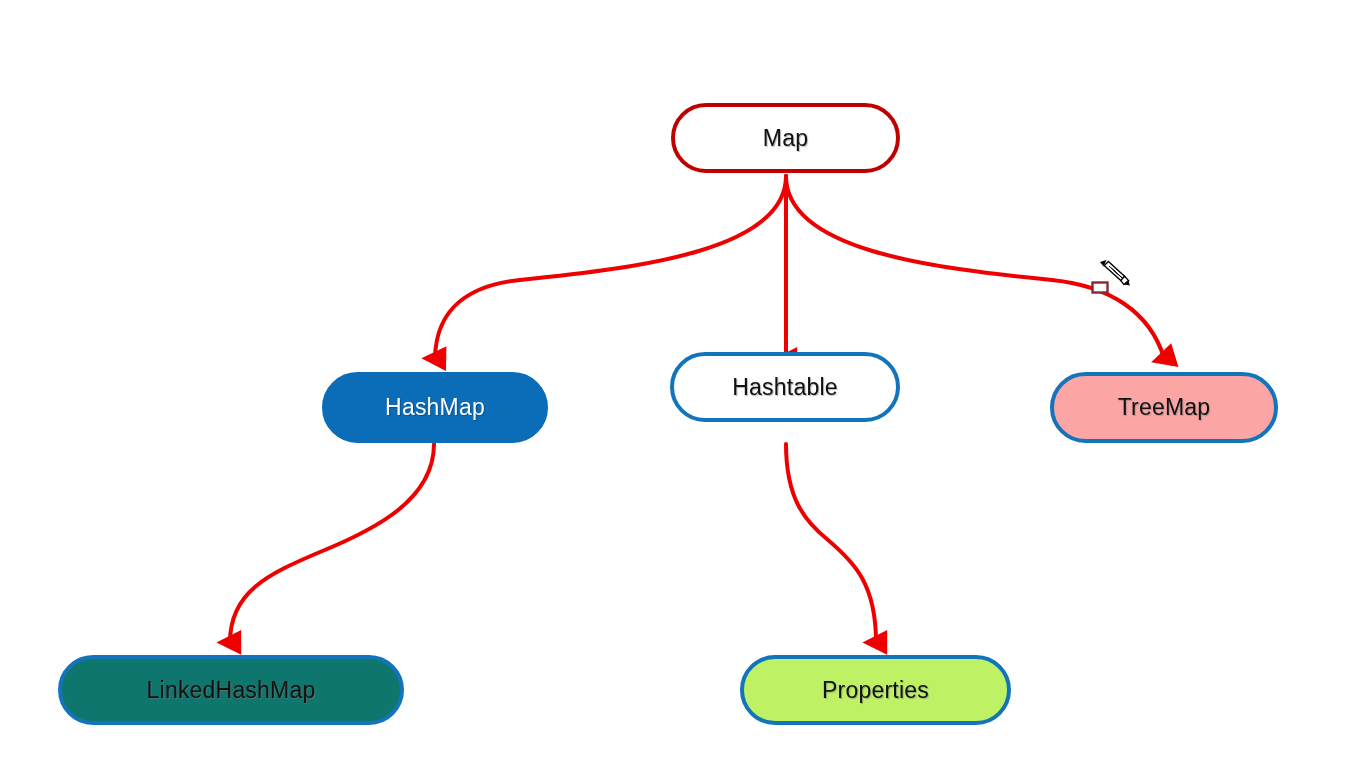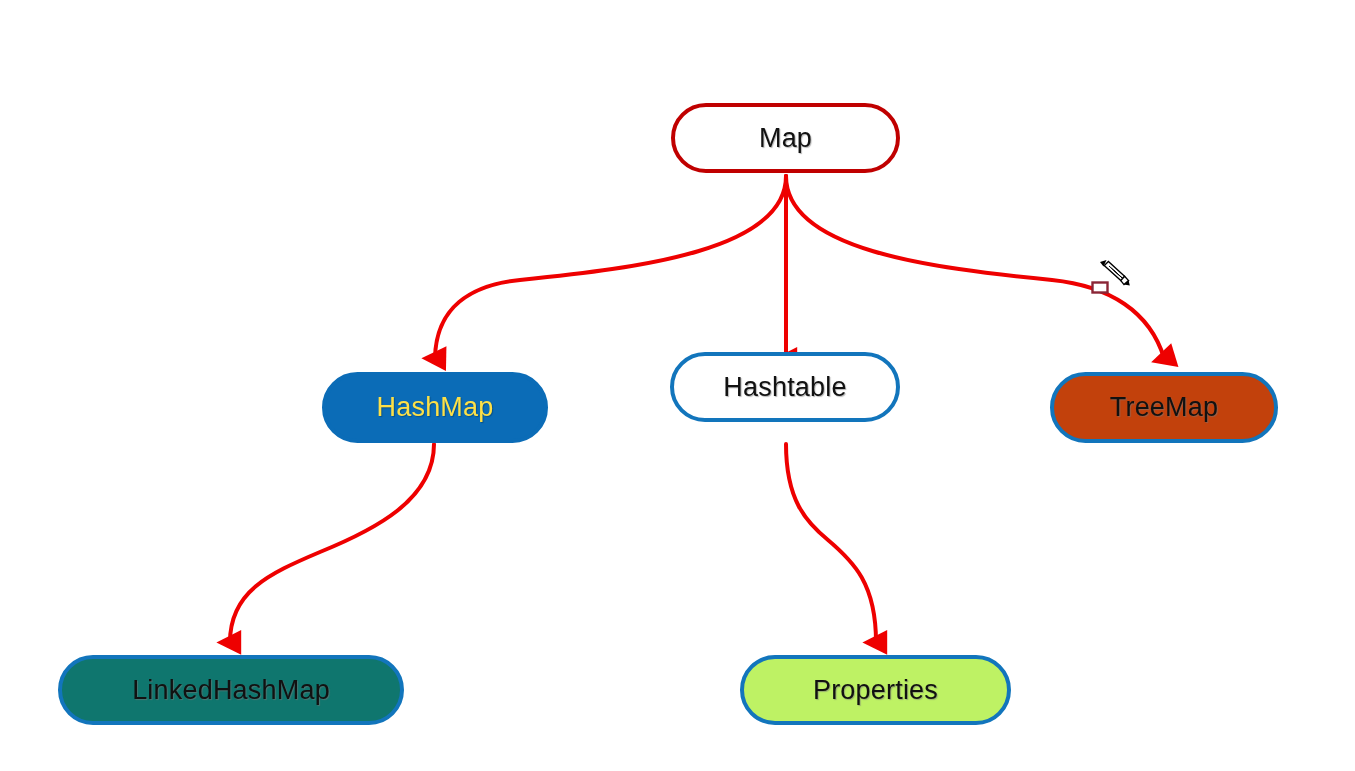--- a/index.html
+++ b/index.html
@@ -36,29 +36,29 @@
     align-items: center;
     justify-content: center;
     border-radius: 999px;
     background: #ffffff;
     border-width: 4px;
     border-style: solid;
     text-align: center;
     user-select: none;
   }
   .node .label {
-    font-size: 27px;
+    font-size: 23px;
     line-height: 1;
     letter-spacing: 0.2px;
     color: #111111;
     text-shadow: 1px 1px 1px rgba(120,120,120,0.55);
     white-space: nowrap;
   }
   .node.filled .label {
-    color: #fde047;
+    color: #ffffff;
     text-shadow: 1px 1px 1px rgba(0,0,0,0.25);
   }
   
   #cursor {
     position: absolute;
     pointer-events: none;
   }
   #cursor svg { display: block; }
 </style>
 </head>
@@ -86,21 +86,21 @@
   </div>
 
   <div class="node filled" id="node-hashmap" style="left: 322px; top: 372px; width: 226px; height: 71px; border-color: rgb(11, 108, 183); background: rgb(11, 108, 183);">
     <span class="label">HashMap</span>
   </div>
 
   <div class="node" id="node-hashtable" style="left: 670px; top: 352px; width: 230px; height: 70px; border-color: rgb(18, 117, 188); background: rgb(255, 255, 255);">
     <span class="label">Hashtable</span>
   </div>
 
-  <div class="node" id="node-treemap" style="left: 1050px; top: 372px; width: 228px; height: 71px; border-color: rgb(18, 117, 188); background: #c2410c;">
+  <div class="node" id="node-treemap" style="left: 1050px; top: 372px; width: 228px; height: 71px; border-color: rgb(18, 117, 188); background: #fca5a5;">
     <span class="label">TreeMap</span>
   </div>
 
   <div class="node" id="node-linkedhashmap" style="left: 58px; top: 655px; width: 346px; height: 70px; border-color: rgb(18, 117, 188); background: #0f766e;">
     <span class="label">LinkedHashMap</span>
   </div>
 
   <div class="node" id="node-properties" style="left: 740px; top: 655px; width: 271px; height: 70px; border-color: rgb(18, 117, 188); background: #bef264;">
     <span class="label">Properties</span>
   </div>

